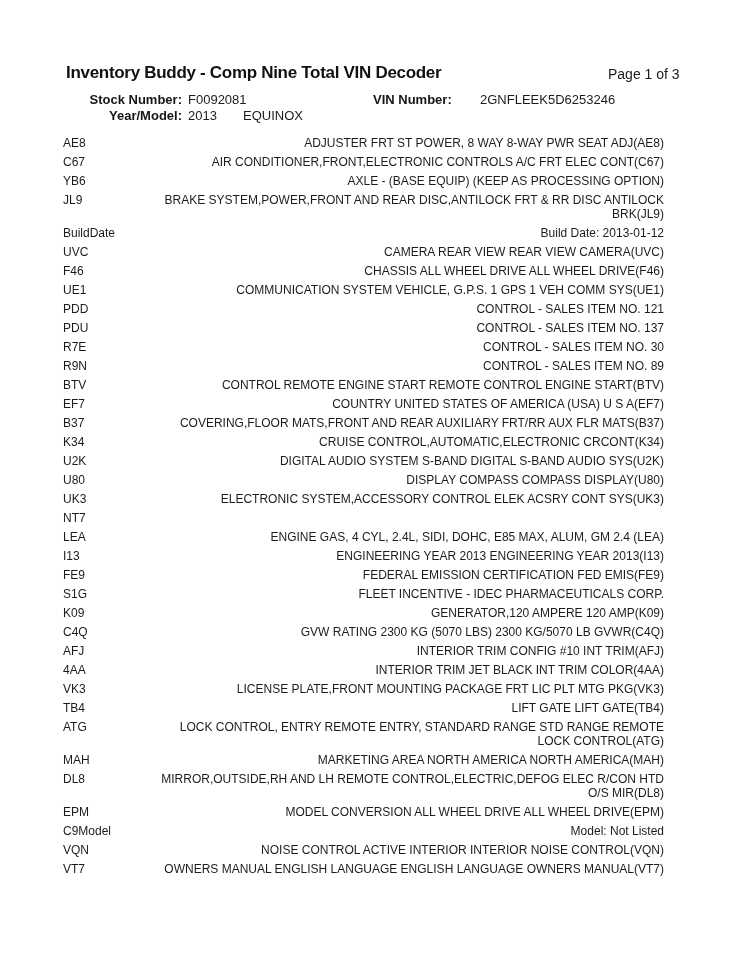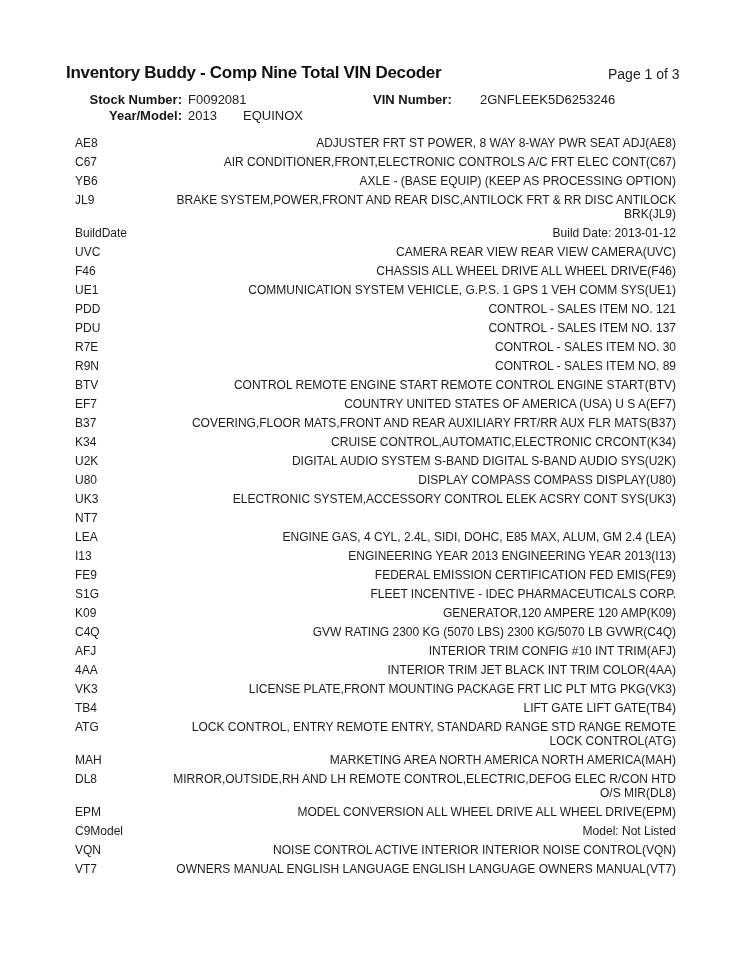--- a/index.html
+++ b/index.html
@@ -37,21 +37,20 @@
   .r1 { top: 92px; }
   .r2 { top: 108px; }
   .stock-val { left: 188px; }
   .vin-lbl  { left: 373px; }
   .vin-val  { left: 480px; }
   .year-val { left: 188px; text-align: right; }
   .model-val{ left: 243px; }
   .options {
     position: absolute; left: 63px; top: 136px;
     width: 601px;
-    margin-left: 12px;
   }
   .row {
     display: flex; align-items: flex-start;
     margin-bottom: 5px;
     font-size: 12px; line-height: 14px; color: #1c1c1c;
   }
   .code { flex: none; width: 89px; white-space: nowrap; }
   .desc { width: 512px; text-align: right; }
 </style>
 </head>

